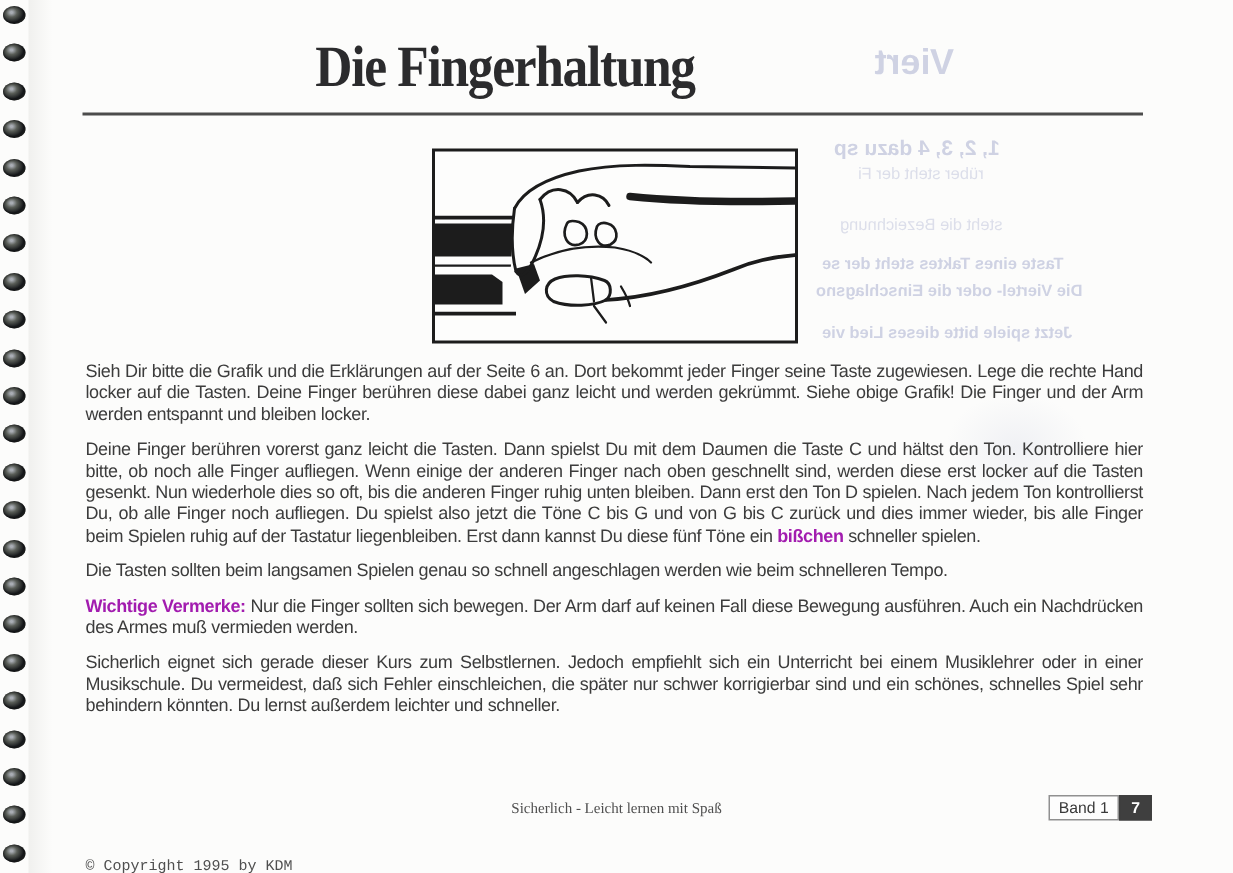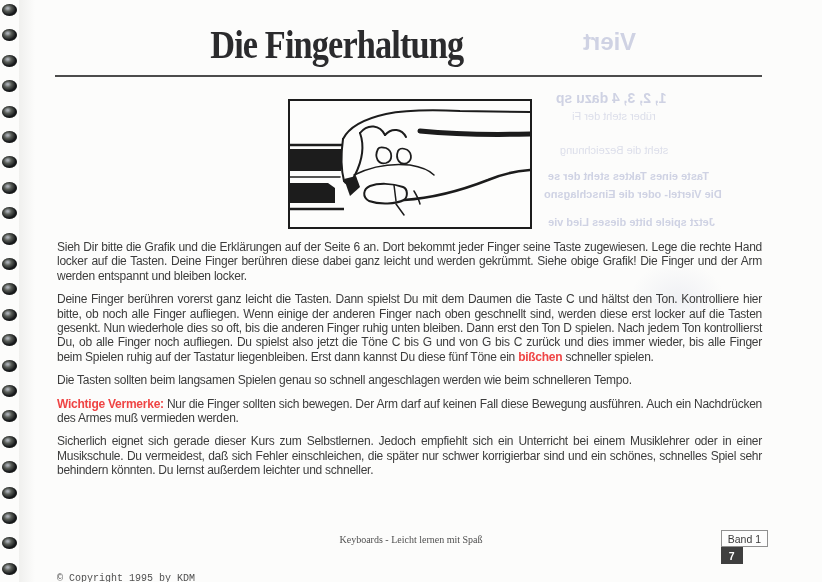--- a/index.html
+++ b/index.html
@@ -27,39 +27,39 @@
   .figure{
     position:absolute;left:288px;top:99px;width:240px;height:126px;
     border:2px solid #1c1c1c;background:#fdfdfc;
   }
   .bodytext{
     position:absolute;left:57px;top:240px;width:705px;
     text-align:justify;font-size:12px;line-height:14.4px;
     letter-spacing:-0.25px;color:#3c3c3c;
   }
   .para{margin:0 0 9px 0;}
-  .para b{color:#ef4444;}
+  .para b{color:#a21caf;}
   .ghost{
     position:absolute;transform:scaleX(-1);color:#c7cbdf;opacity:.6;
     white-space:nowrap;font-family:"Liberation Sans",sans-serif;
   }
   .ghost.gb{font-weight:700;color:#bcc1da;opacity:.7;}
   .ghost-blob{
     position:absolute;left:630px;top:262px;width:95px;height:72px;border-radius:50%;
     background:radial-gradient(#b9bed6,rgba(255,255,255,0) 70%);opacity:.18;
   }
   .footer-copy{
     position:absolute;left:57px;top:553px;
     font-family:Liberation Mono, monospace;font-size:10px;color:#4f4f4f;margin-top:20px;
   }
   .footer-series{
     position:absolute;left:0;top:534px;width:822px;text-align:center;
     font-family:"Liberation Serif",serif;font-size:10px;color:#4f4f4f;
   }
-  .footer-badges{position:absolute;right:54px;top:530px;display:flex;align-items:flex-start;flex-direction:column;}
+  .footer-badges{position:absolute;right:54px;top:530px;display:flex;align-items:center;}
   .band-box{
     border:1px solid #909090;background:#fdfdfd;color:#3a3a3a;
     font-size:10.5px;padding:2px 6px 1px 6px;line-height:12px;
   }
   .page-badge{
     border:1px solid #3f3f3f;background:#3f3f3f;color:#ffffff;font-weight:700;
     font-size:10.5px;padding:2px 7px 1px 7px;line-height:12px;
   }
 </style>
 </head>
@@ -147,19 +147,19 @@
 
   <div class="bodytext">
       <p class="para"><span>Sieh Dir bitte die Grafik und die Erklärungen auf der Seite 6 an. Dort bekommt jeder Finger seine Taste zugewiesen. Lege die rechte Hand locker auf die Tasten. Deine Finger berühren diese dabei ganz leicht und werden gekrümmt. Siehe obige Grafik! Die Finger und der Arm werden entspannt und bleiben locker.</span></p>
       <p class="para"><span>Deine Finger berühren vorerst ganz leicht die Tasten. Dann spielst Du mit dem Daumen die Taste C und hältst den Ton. Kontrolliere hier bitte, ob noch alle Finger aufliegen. Wenn einige der anderen Finger nach oben geschnellt sind, werden diese erst locker auf die Tasten gesenkt. Nun wiederhole dies so oft, bis die anderen Finger ruhig unten bleiben. Dann erst den Ton D spielen. Nach jedem Ton kontrollierst Du, ob alle Finger noch aufliegen. Du spielst also jetzt die Töne C bis G und von G bis C zurück und dies immer wieder, bis alle Finger beim Spielen ruhig auf der Tastatur liegenbleiben. Erst dann kannst Du diese fünf Töne ein </span><b>bißchen</b><span> schneller spielen.</span></p>
       <p class="para"><span>Die Tasten sollten beim langsamen Spielen genau so schnell angeschlagen werden wie beim schnelleren Tempo.</span></p>
       <p class="para"><b>Wichtige Vermerke:</b><span> Nur die Finger sollten sich bewegen. Der Arm darf auf keinen Fall diese Bewegung ausführen. Auch ein Nachdrücken des Armes muß vermieden werden.</span></p>
       <p class="para"><span>Sicherlich eignet sich gerade dieser Kurs zum Selbstlernen. Jedoch empfiehlt sich ein Unterricht bei einem Musiklehrer oder in einer Musikschule. Du vermeidest, daß sich Fehler einschleichen, die später nur schwer korrigierbar sind und ein schönes, schnelles Spiel sehr behindern könnten. Du lernst außerdem leichter und schneller.</span></p>
     </div>
 
   <div class="footer-copy">© Copyright 1995 by KDM</div>
-  <div class="footer-series">Keyboards - Leicht lernen mit Spaß</div>
+  <div class="footer-series">Sicherlich - Leicht lernen mit Spaß</div>
   <div class="footer-badges">
     <span class="band-box">Band 1</span>
     <span class="page-badge">7</span>
   </div>
 
 </div>
 
 </body></html>

